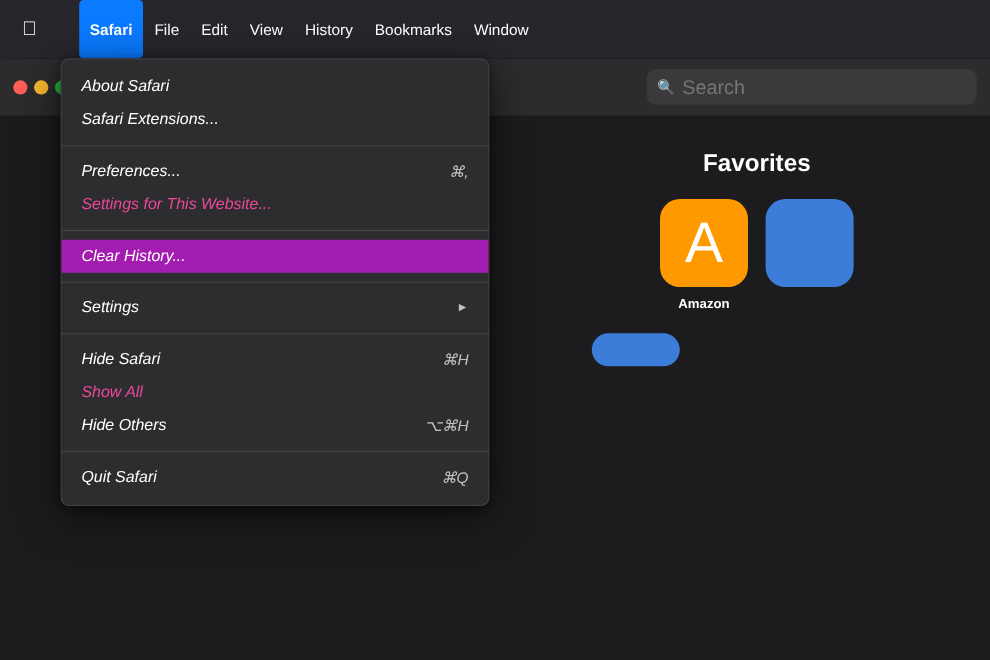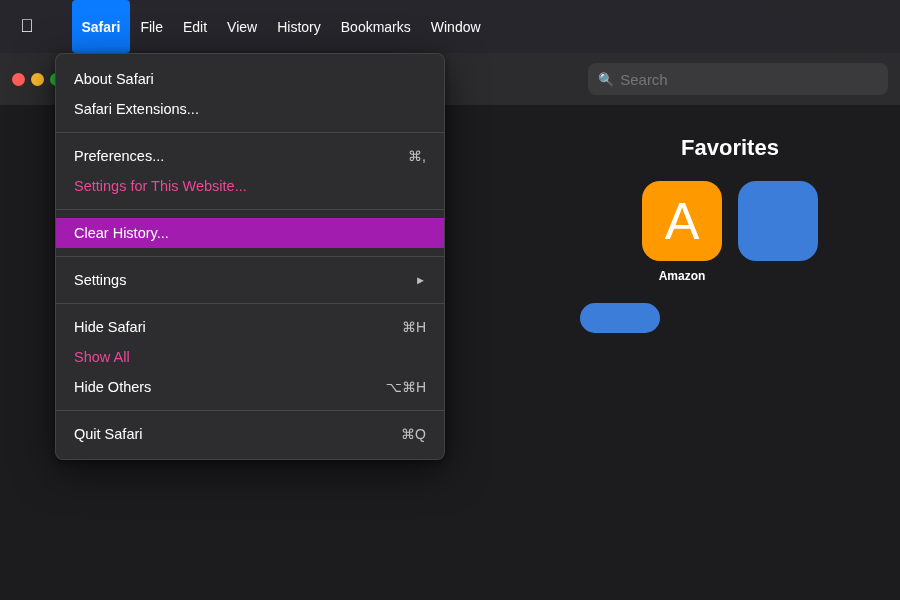--- a/index.html
+++ b/index.html
@@ -110,28 +110,28 @@
 
     .search-bar .search-icon-text {
       color: #8e8e93;
       font-size: 13px;
     }
 
     .search-bar input {
       background: none;
       border: none;
       color: #14b8a6;
-      font-size: 15px;
+      font-size: 18px;
       outline: none;
       flex: 1;
     }
 
     
     .browser-content {
-      padding: 30px 20px;
+      padding: 30px 62px;
       display: flex;
       flex-direction: column;
       align-items: flex-end;
     }
 
     .favorites-section {
       width: 300px;
     }
 
     .favorites-title {
@@ -197,20 +197,21 @@
       position: absolute;
       top: 53px;
       left: 55px;
       width: 390px;
       background: #2d2d30;
       border-radius: 8px;
       box-shadow: 0 10px 40px rgba(0,0,0,0.6), 0 2px 8px rgba(0,0,0,0.4);
       z-index: 200;
       padding: 6px 0;
       border: 1px solid rgba(255,255,255,0.1);
+      font-style: italic;
     }
 
     .menu-section {
       padding: 4px 0;
     }
 
     .menu-divider {
       height: 1px;
       background: rgba(255,255,255,0.12);
       margin: 4px 0;

